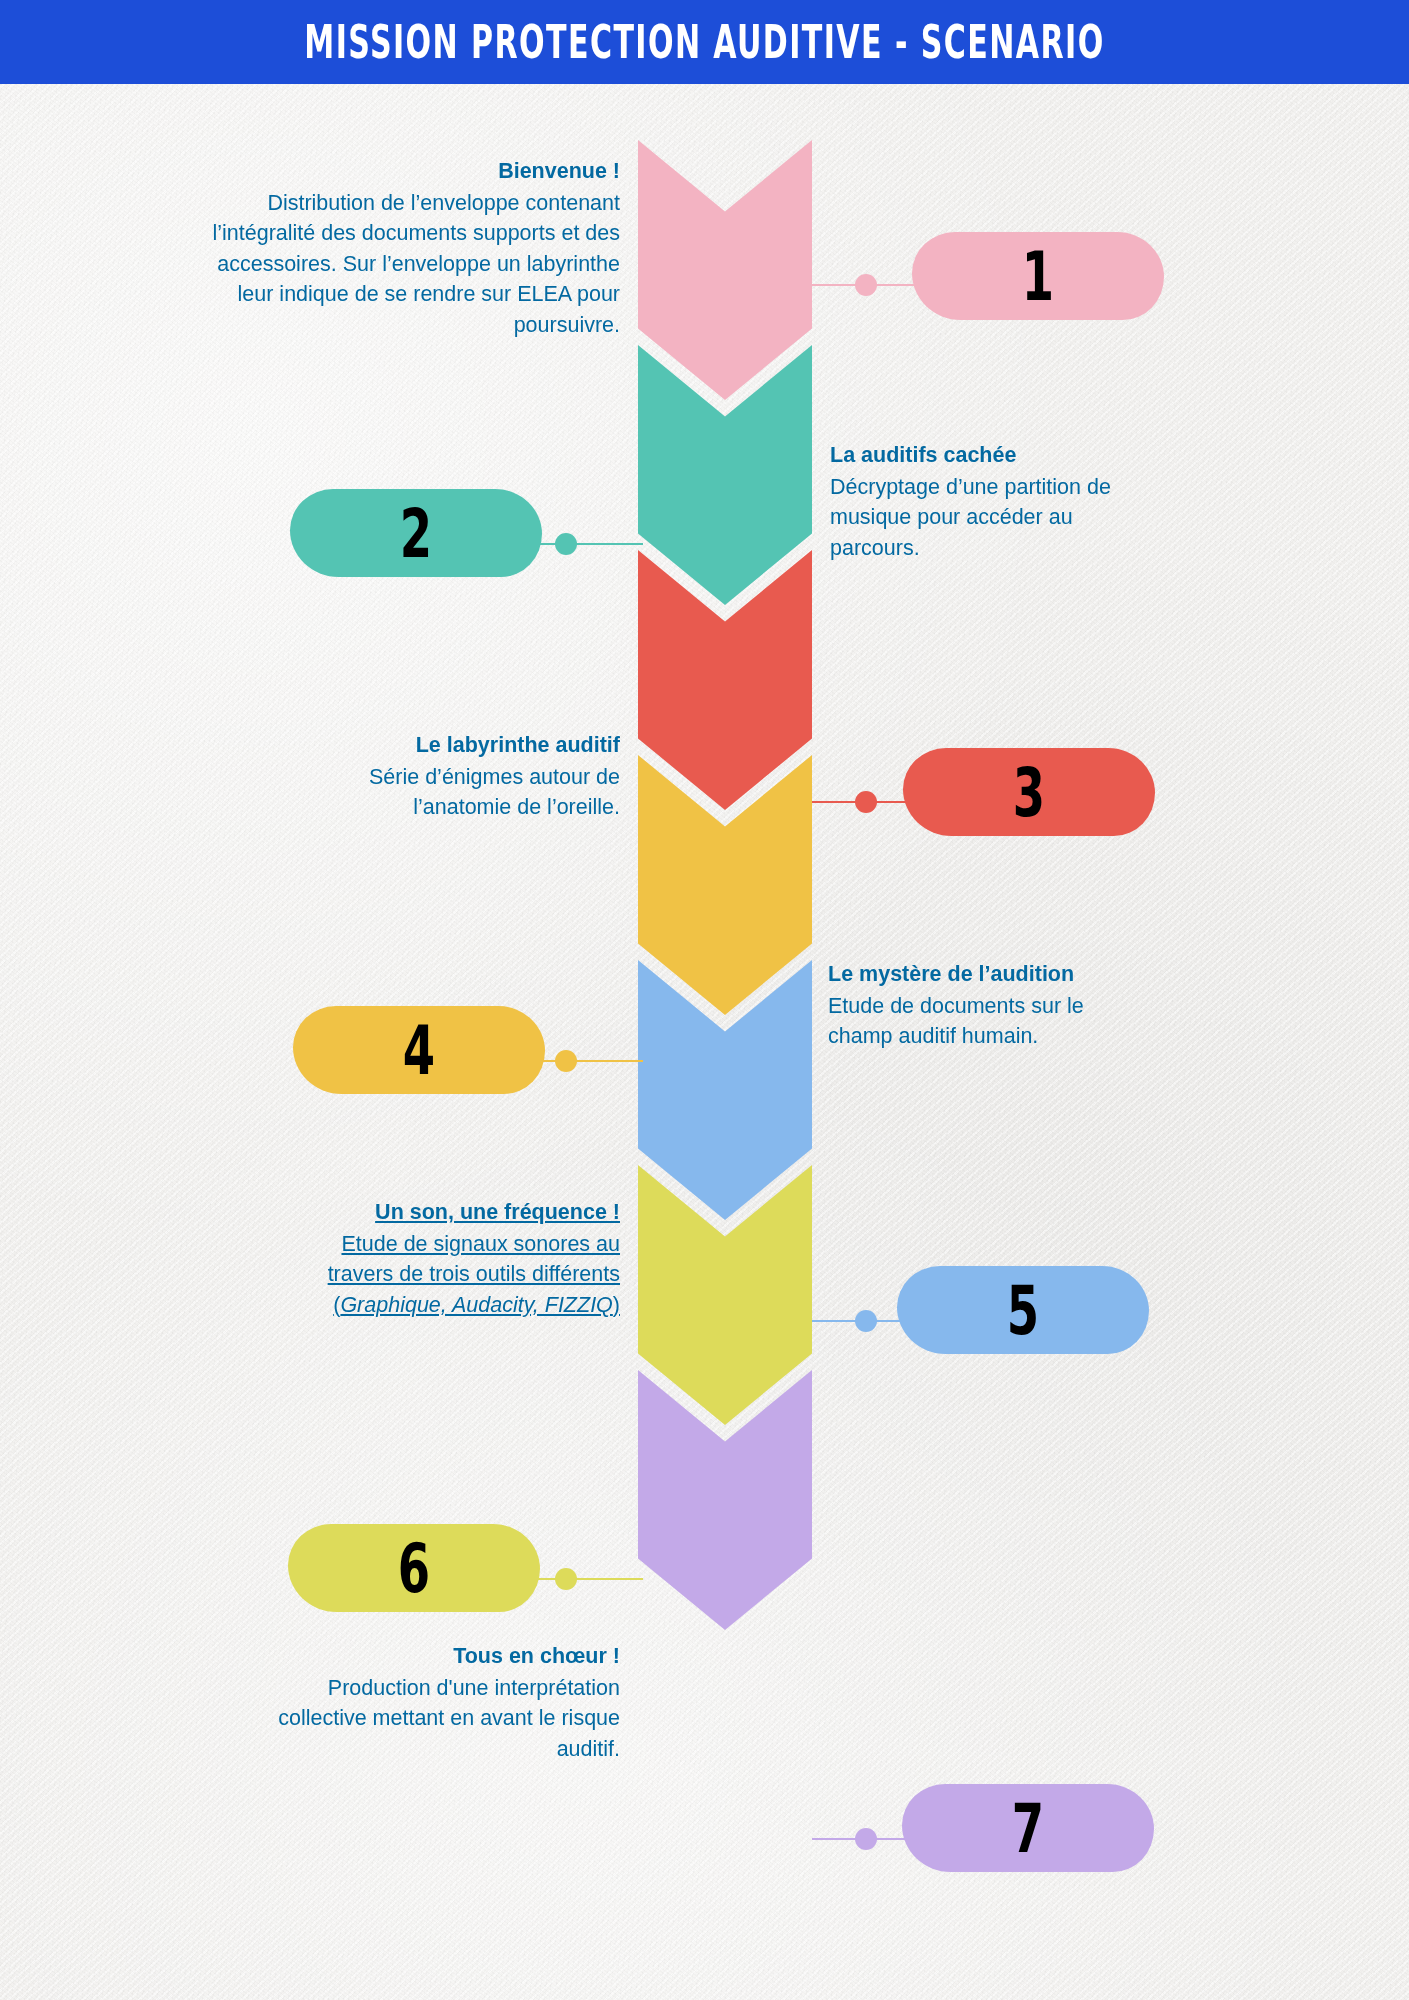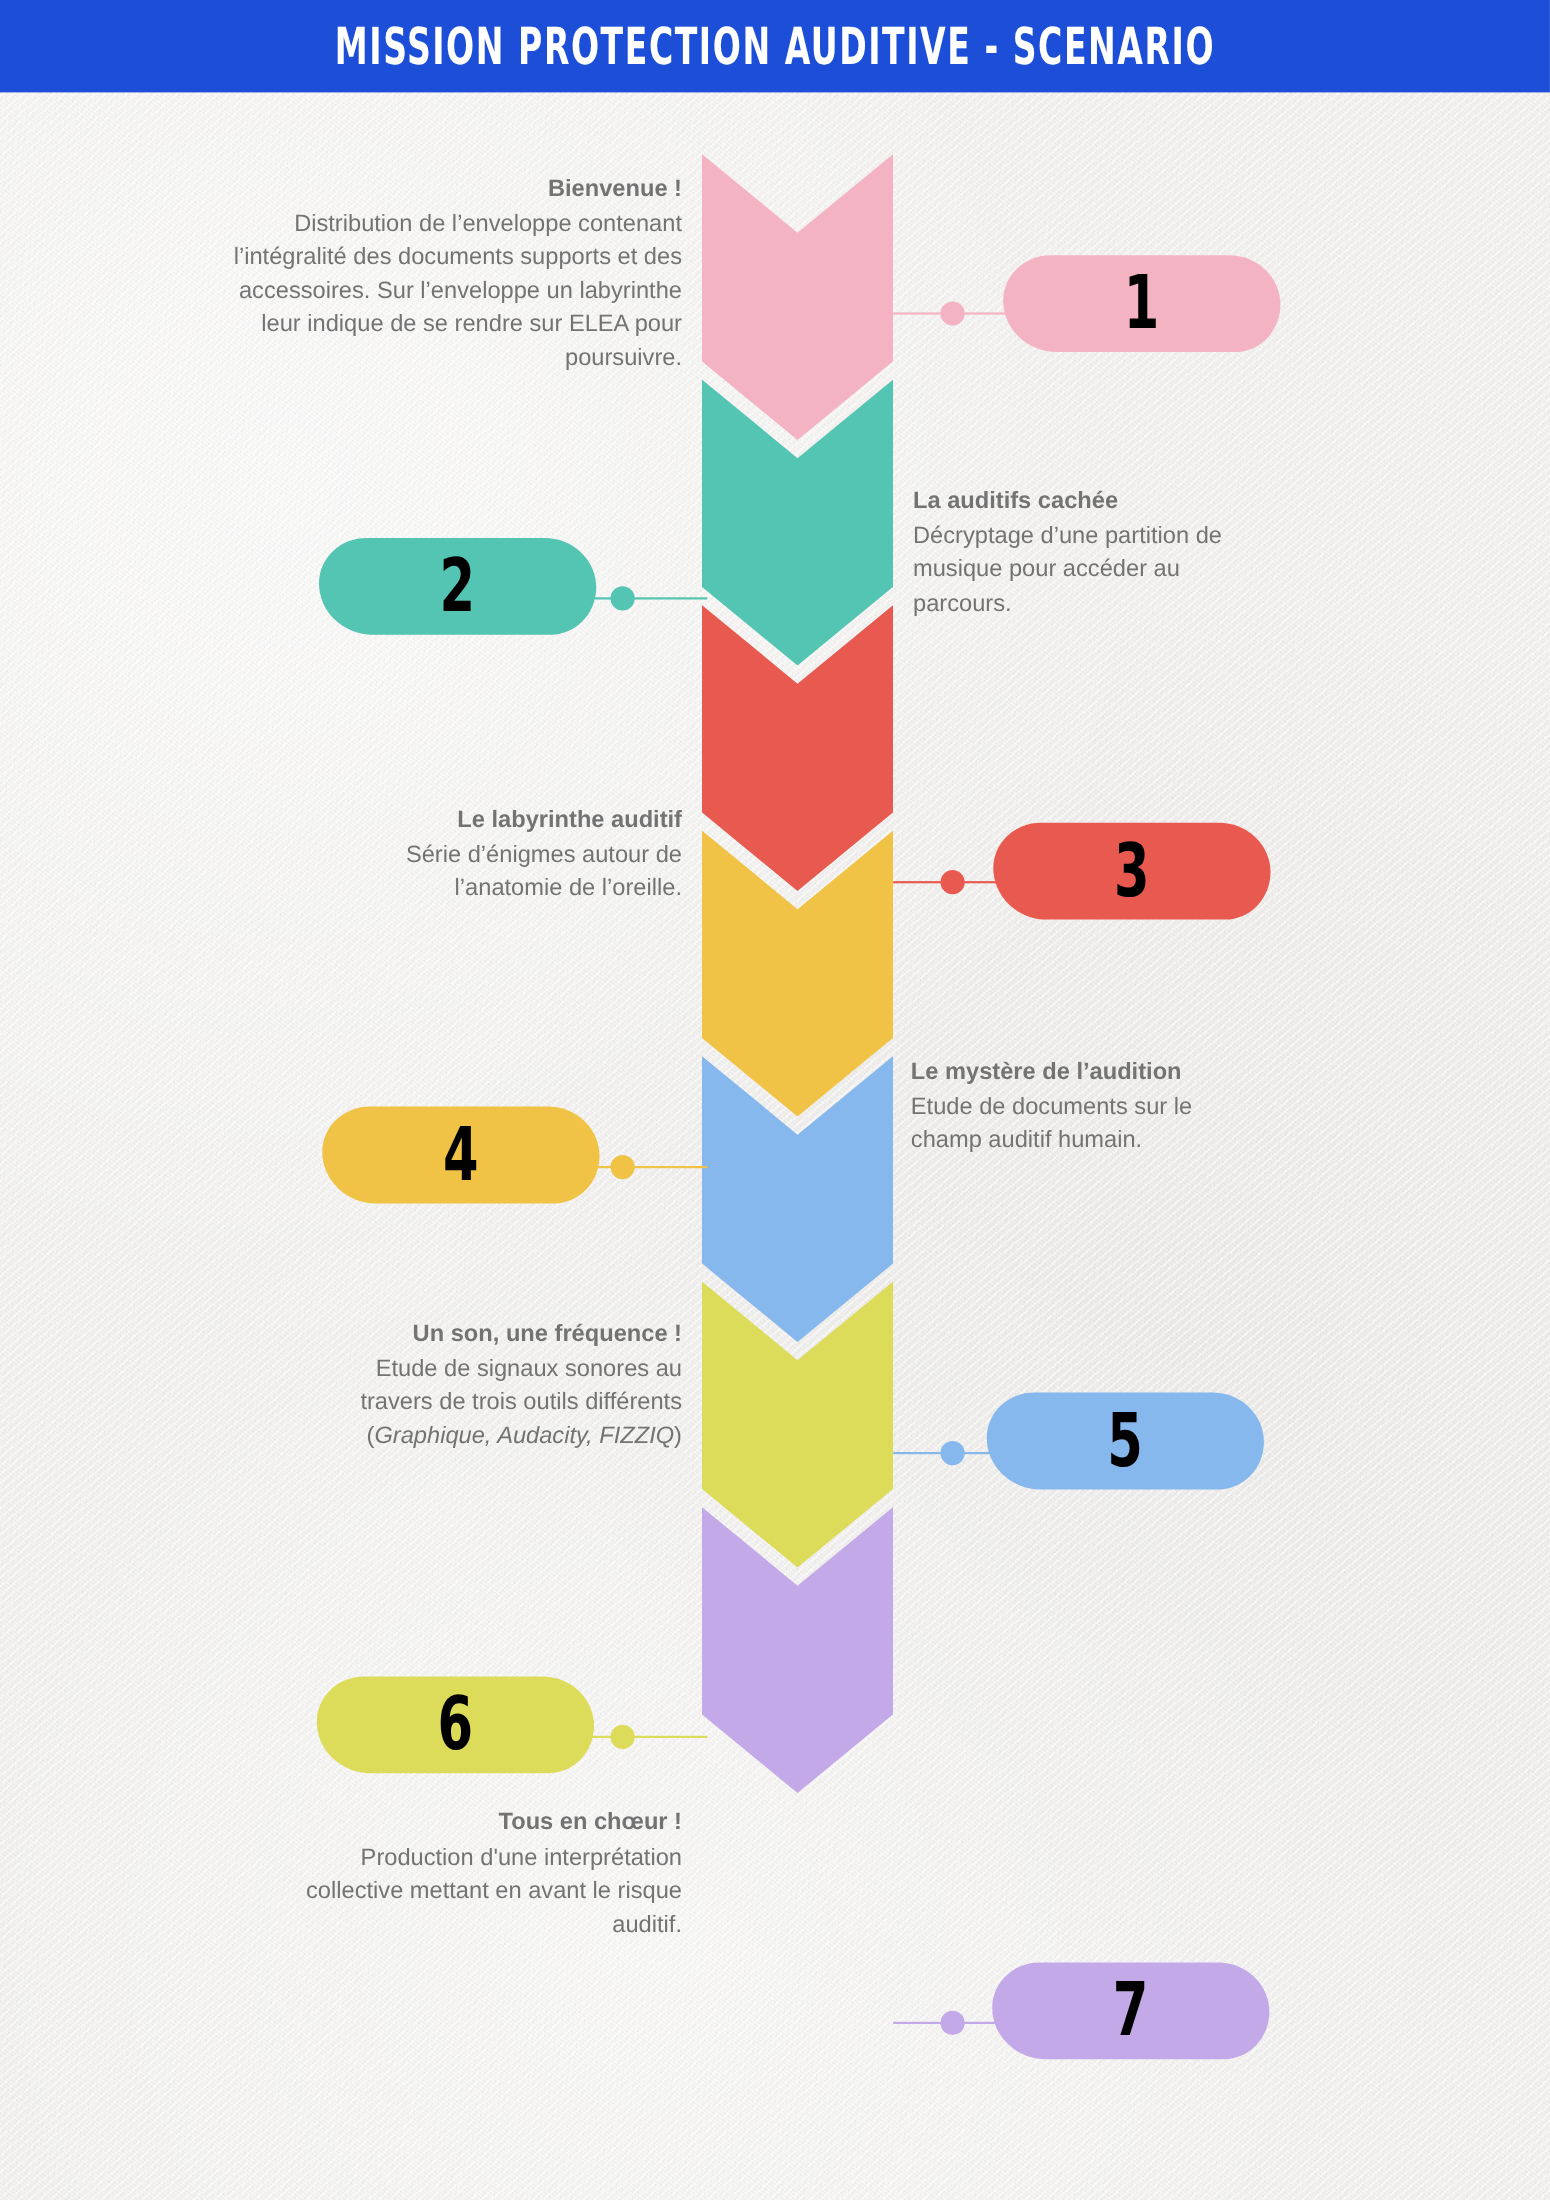--- a/index.html
+++ b/index.html
@@ -119,21 +119,21 @@
     width: 22px;
     height: 22px;
     border-radius: 50%;
     z-index: 4;
   }
 
   
   .textblock {
     position: absolute;
     z-index: 3;
-    color: #737373;
+    color: #0369a1;
     font-size: 21.5px;
     line-height: 1.42;
   }
 
   .tb-title {
     display: block;
     font-weight: 700;
     font-size: 21.5px;
     margin-bottom: 1px;
   }
@@ -228,21 +228,21 @@
   <div class="textblock align-right" style="left:270px; top:730px; width:350px;">
     <span class="tb-title">Le labyrinthe auditif</span>
     <span class="tb-body">Série d’énigmes autour de l’anatomie de l’oreille.</span>
   </div>
 
   <div class="textblock align-left" style="left:828px; top:959px; width:320px;">
     <span class="tb-title">Le mystère de l’audition</span>
     <span class="tb-body">Etude de documents sur le champ auditif humain.</span>
   </div>
 
-  <div class="textblock align-right" style="left:270px; top:1197px; width:350px;">
+  <div class="textblock align-right" style="left:270px; top:1197px; width:350px;text-decoration:underline;">
     <span class="tb-title">Un son, une fréquence !</span>
     <span class="tb-body"><span>Etude de signaux sonores au travers de trois outils différents (</span><span class="tb-italic">Graphique, Audacity, FIZZIQ</span><span>)</span></span>
   </div>
 
 
   <div class="textblock align-right" style="left:250px; top:1641px; width:370px;">
     <span class="tb-title">Tous en chœur !</span>
     <span class="tb-body">Production d'une interprétation collective mettant en avant le risque auditif.</span>
   </div>
 

